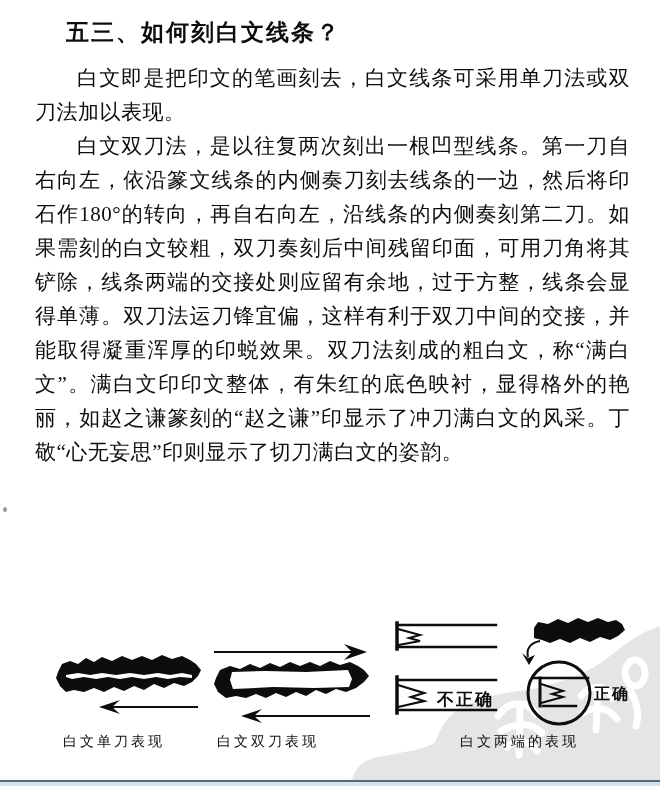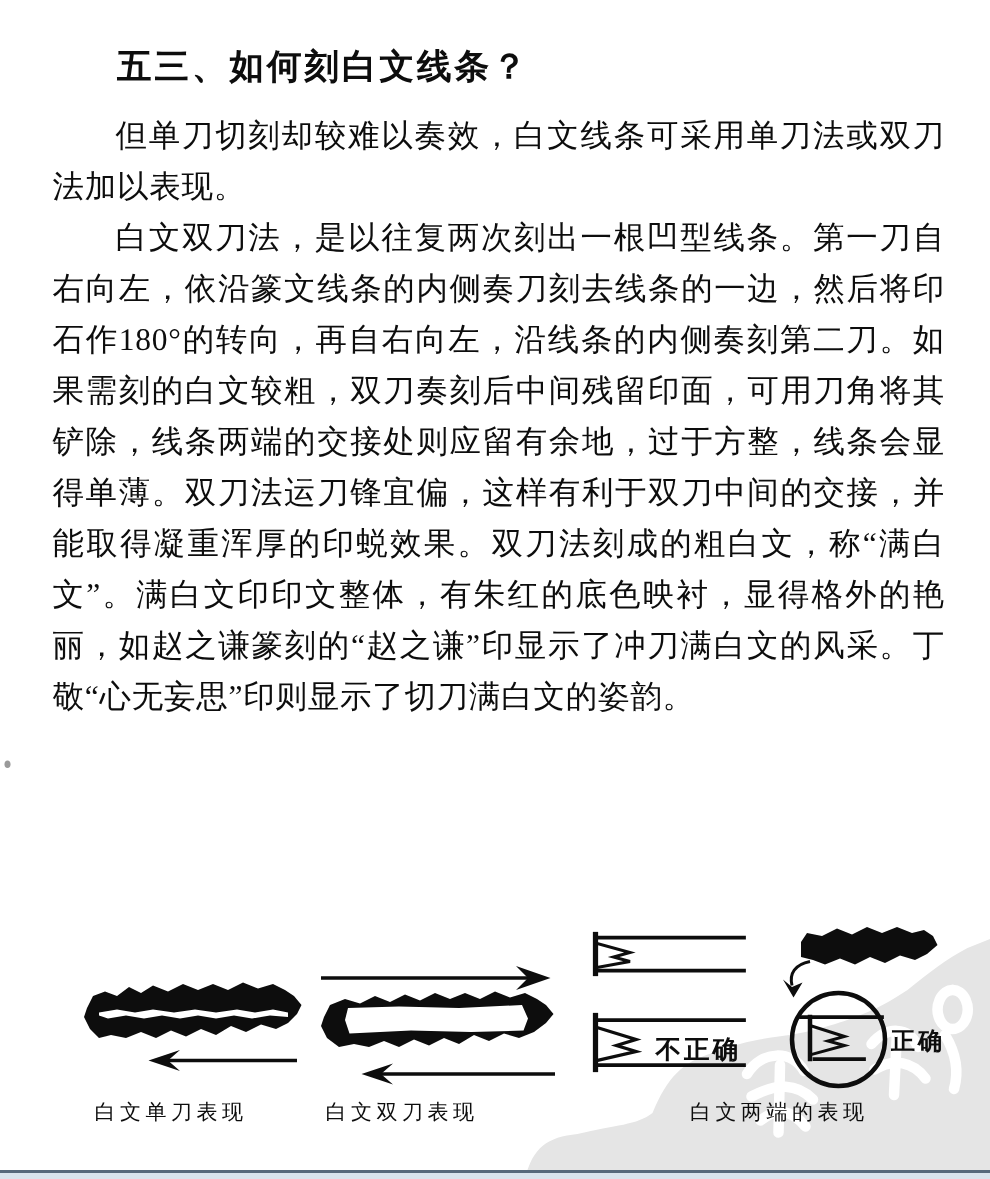--- a/index.html
+++ b/index.html
@@ -2,21 +2,21 @@
 <html style="--ink: #0d0d0d; --background: #ffffff; --bottom_rule: #55687a; --bottom_strip: #d7e3ec; --watermark: #e5e5e5;"><head>
 <meta charset="utf-8">
 <style>
   html,body { margin:0; padding:0; background:#ffffff; }
   .page {
     position:relative; width:660px; height:786px; overflow:hidden;
     background:var(--background,#ffffff); color:var(--ink,#000000);
     font-family:"Liberation Serif","DejaVu Serif",serif;
   }
   .title {
-    margin:12px; padding:19px 0 0 66px;
+    margin:0; padding:19px 0 0 66px;
     font-size:23px; font-weight:bold; letter-spacing:2px; line-height:28px;
   }
   .bodytext {
     margin:14px 30px 0 35px;
     font-size:21px; line-height:34px; letter-spacing:0.5px;
     text-align:justify; text-justify:inter-ideograph;
   }
   .bodytext p { margin:0; text-indent:2em; }
   .abs { position:absolute; }
   .figlayer { z-index:2; }
@@ -42,21 +42,21 @@
   svg { display:block; }
 </style>
 </head>
 <body>
 
 <div class="page">
 
   <h2 class="title">五三、如何刻白文线条？</h2>
 
   <div class="bodytext">
-    <p>但单刀切刻却较难以奏效，白文线条可采用单刀法或双刀法加以表现。</p>
+    <p>白文即是把印文的笔画刻去，白文线条可采用单刀法或双刀法加以表现。</p>
     <p>白文双刀法，是以往复两次刻出一根凹型线条。第一刀自右向左，依沿篆文线条的内侧奏刀刻去线条的一边，然后将印石作180°的转向，再自右向左，沿线条的内侧奏刻第二刀。如果需刻的白文较粗，双刀奏刻后中间残留印面，可用刀角将其铲除，线条两端的交接处则应留有余地，过于方整，线条会显得单薄。双刀法运刀锋宜偏，这样有利于双刀中间的交接，并能取得凝重浑厚的印蜕效果。双刀法刻成的粗白文，称“满白文”。满白文印印文整体，有朱红的底色映衬，显得格外的艳丽，如赵之谦篆刻的“赵之谦”印显示了冲刀满白文的风采。丁敬“心无妄思”印则显示了切刀满白文的姿韵。</p>
   </div>
 
   <svg class="abs watermark" style="left:330px; top:600px;" width="330" height="186" viewBox="0 0 330 186">
     <path d="M20,186 C25,165 35,158 55,156 C80,150 95,150 105,142 C115,118 125,108 145,102
              C175,90 195,92 215,86 C245,78 260,70 275,60 C290,48 300,40 315,32 L330,26 L330,186 Z" fill="var(--watermark,#e5e5e5)"></path>
     <g fill="none" stroke="#ffffff" stroke-width="7" stroke-linecap="round">
       <path d="M168,116 C178,100 198,100 206,114"></path>
       <path d="M171,131 C188,122 201,122 212,133"></path>
       <path d="M177,147 C188,138 198,140 207,151"></path>

